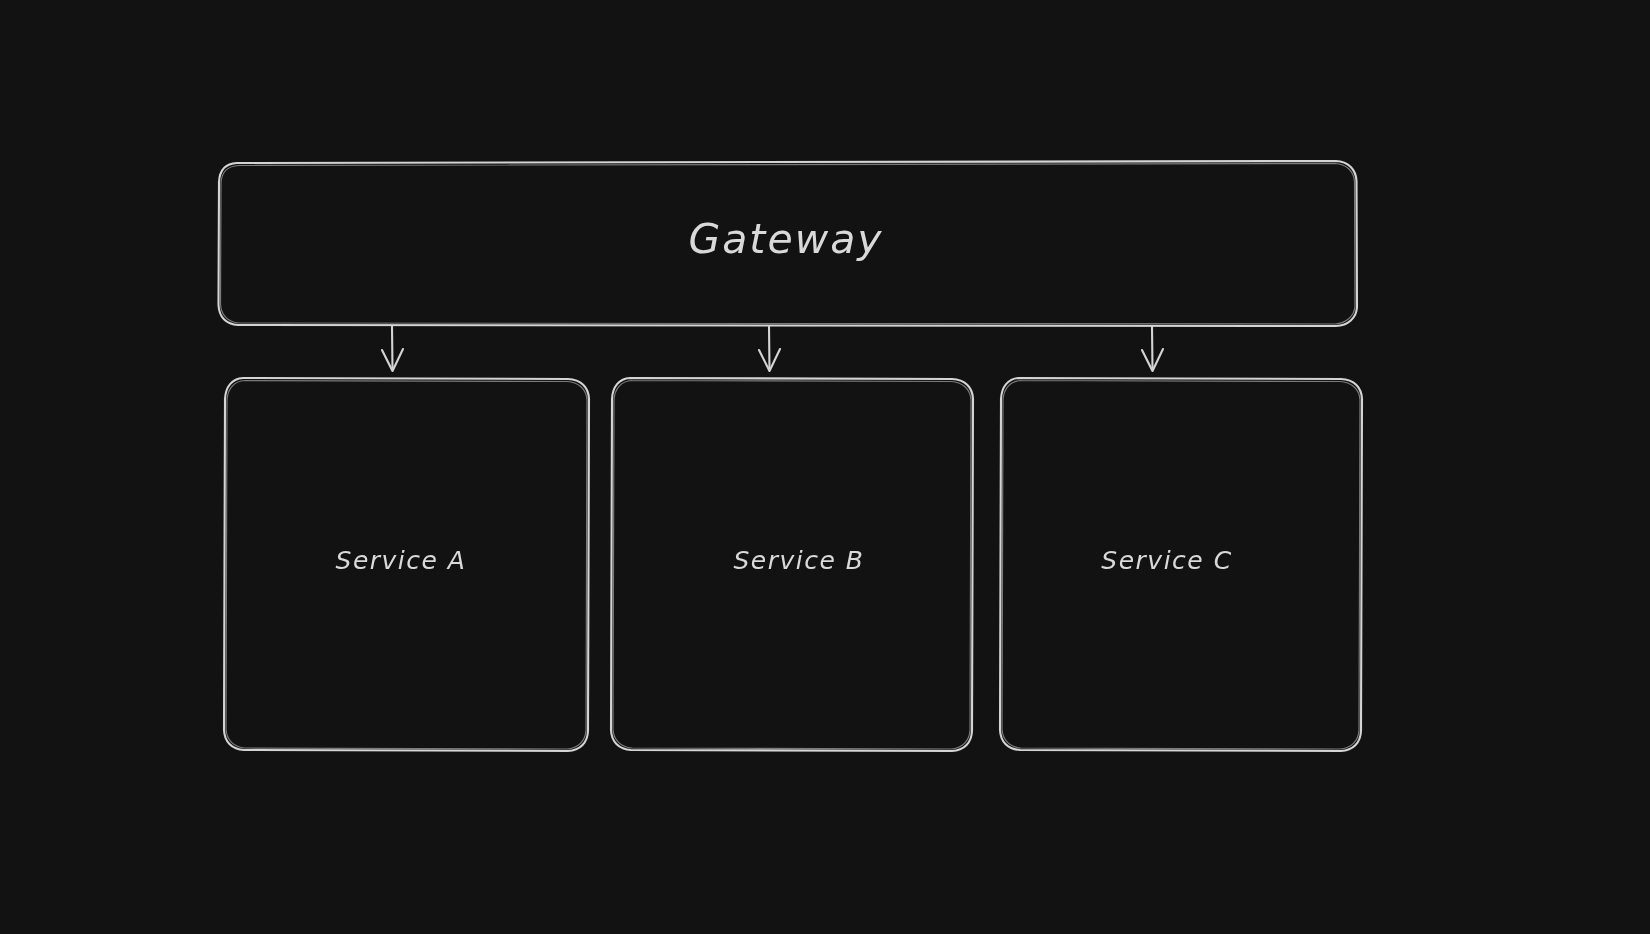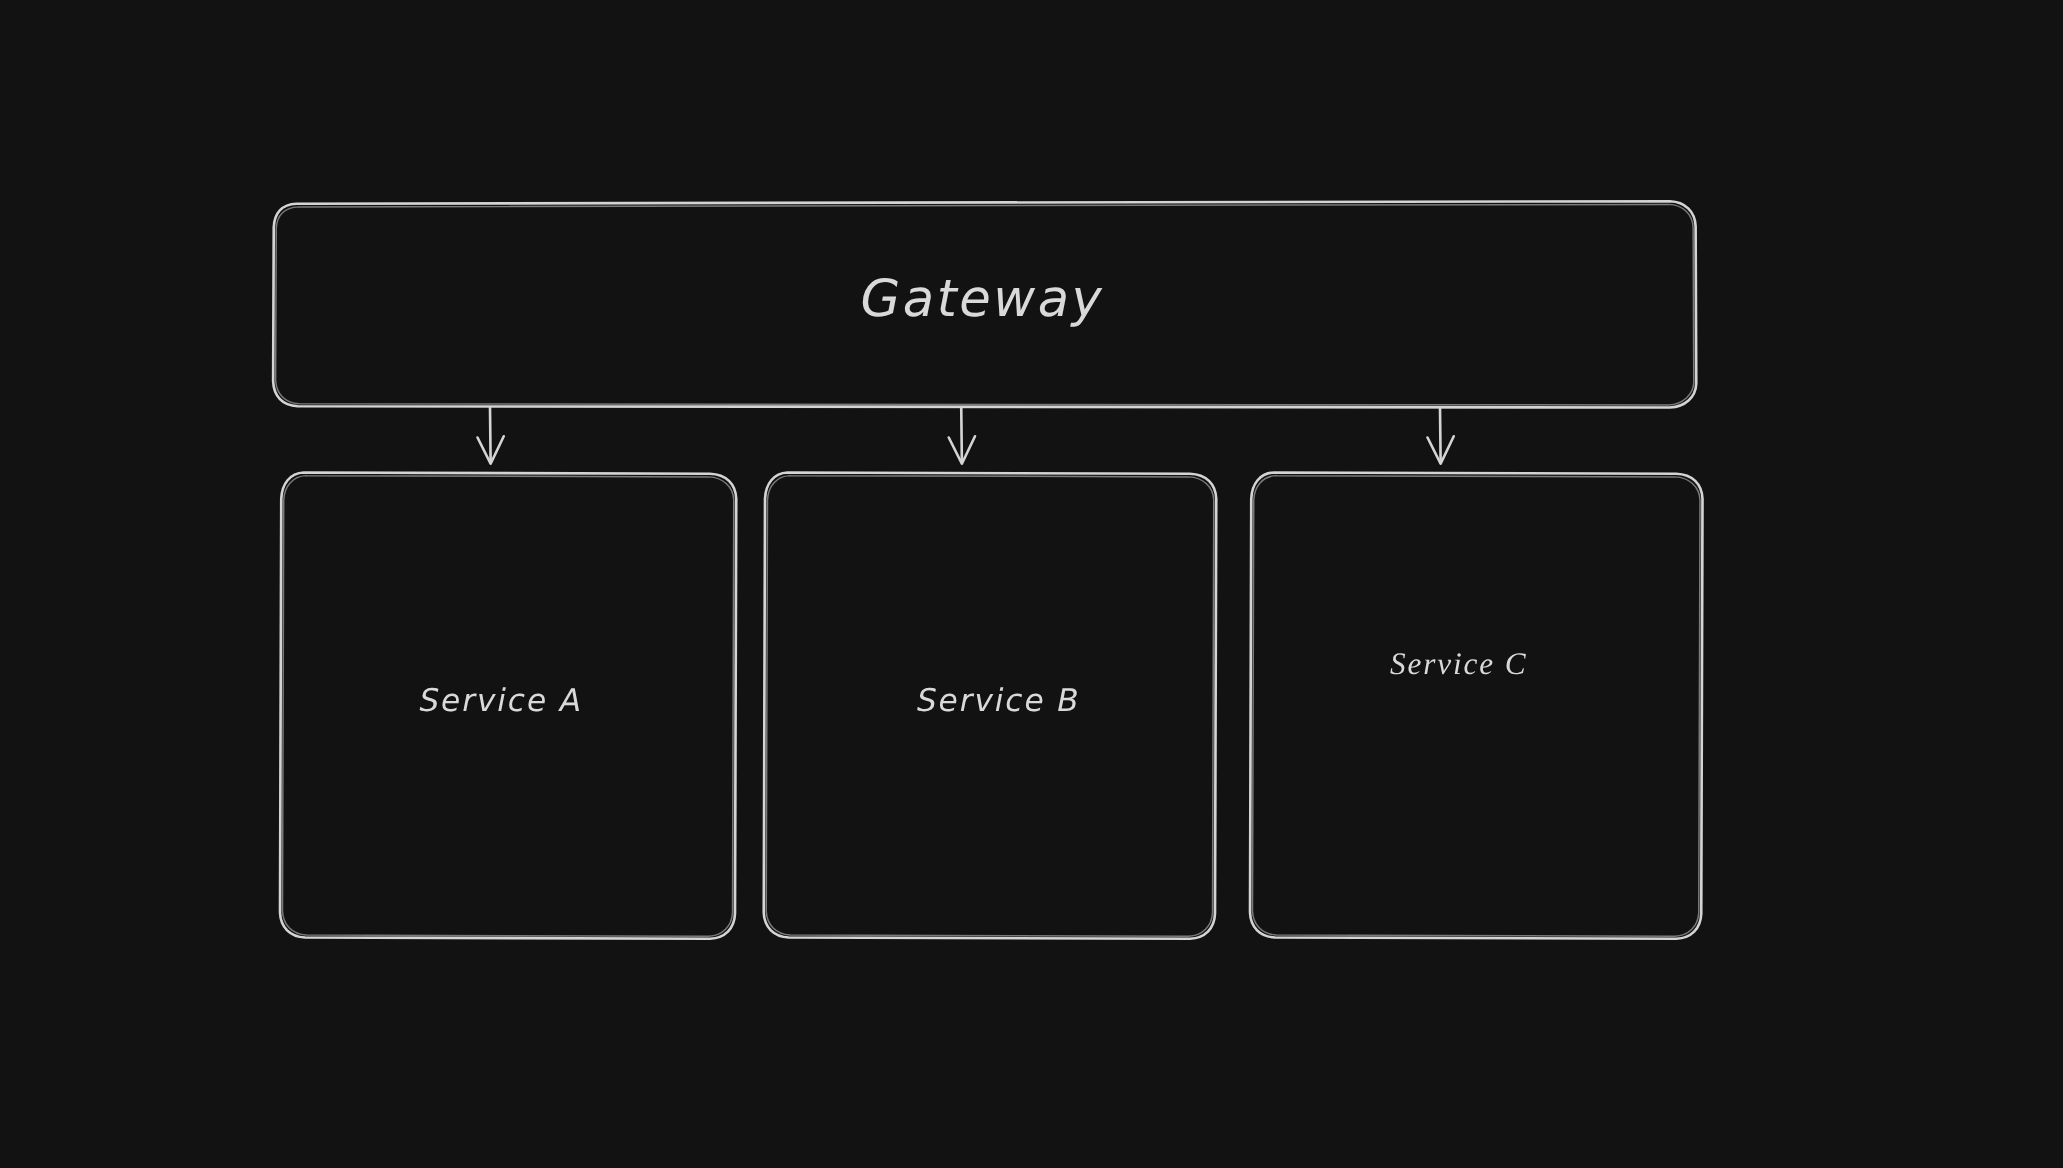--- a/index.html
+++ b/index.html
@@ -113,15 +113,15 @@
     </g>
 
   </svg>
 
   <div class="node-label label-gateway" style="left:786px; top:239px;">Gateway</div>
 
   <div class="node-label label-service" style="left:401px; top:560px;">Service A</div>
 
   <div class="node-label label-service" style="left:787px; top:560px;margin-left:12px;">Service B</div>
 
-  <div class="node-label label-service" style="left:1167px; top:532px;font-family:Liberation Serif, serif;">Service C</div>
+  <div class="node-label label-service" style="left:1167px; top:560px;">Service C</div>
 
 </div>
 
 </body></html>

